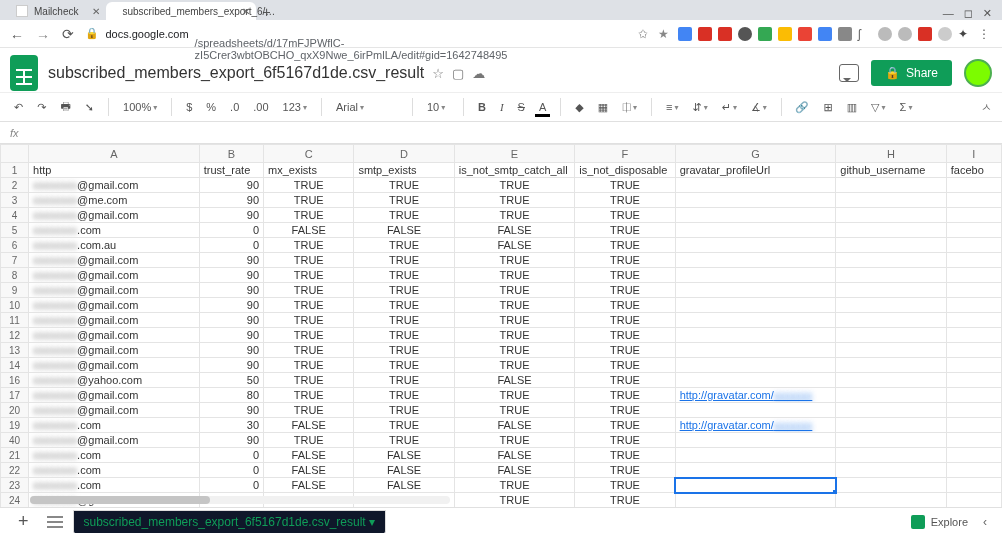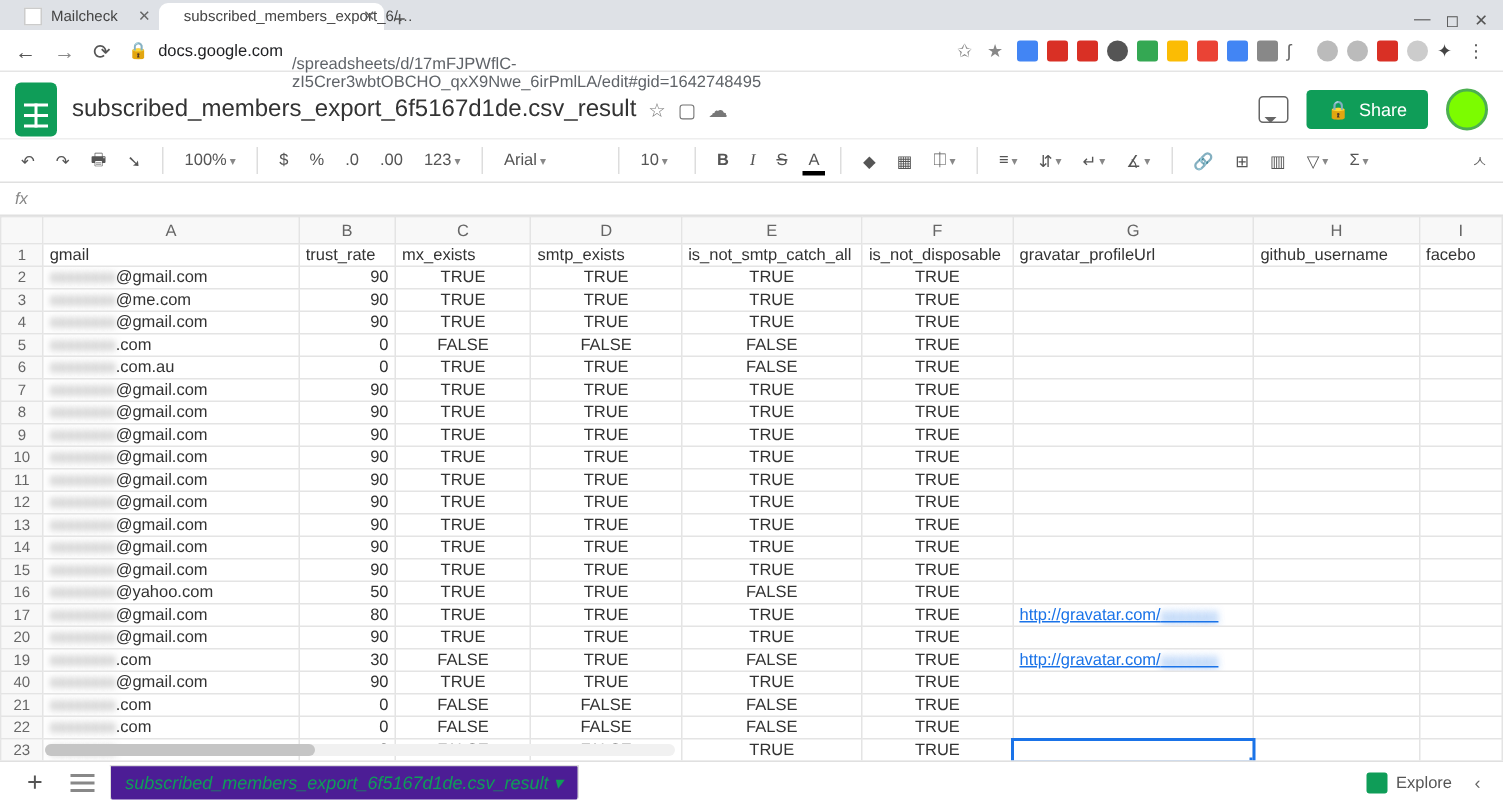--- a/index.html
+++ b/index.html
@@ -76,21 +76,21 @@
 .link .blur { text-shadow: 0 0 5px rgba(26,115,232,0.7); }
 .sel-cell { outline: 2px solid #1a73e8; outline-offset: -1px; position: relative; }
 .sel-cell::after { content: ""; position: absolute; right: -3px; bottom: -3px; width: 5px; height: 5px; background: #1a73e8; }
 .hscroll { position: absolute; bottom: 10px; left: 30px; width: 420px; height: 8px; background: #f1f1f1; border-radius: 4px; }
 .hscroll::before { content: ""; position: absolute; left: 0; width: 180px; height: 8px; background: #c5c5c5; border-radius: 4px; }
 
 
 .bottom-bar { position: absolute; bottom: 0; left: 0; right: 0; height: 28px; border-top: 1px solid #e0e0e0; display: flex; align-items: center; padding: 0 10px; background: #fff; }
 .bottom-bar .add { font-size: 18px; color: #555; padding: 0 8px; }
 .bottom-bar .all { width: 16px; height: 12px; display: inline-block; background: linear-gradient(#888,#888) 0 0/100% 2px no-repeat, linear-gradient(#888,#888) 0 5px/100% 2px no-repeat, linear-gradient(#888,#888) 0 10px/100% 2px no-repeat; margin: 0 10px; }
-.sheet-tab { background: #4c1d95; border: 1px solid #ddd; border-bottom: none; padding: 4px 10px; font-size: 12px; color: #0f9d58; border-radius: 0 0 2px 2px; margin-top: -1px; font-style: italic; }
+.sheet-tab { background: #0f172a; border: 1px solid #ddd; border-bottom: none; padding: 4px 10px; font-size: 12px; color: #0f9d58; border-radius: 0 0 2px 2px; margin-top: -1px; }
 .explore { margin-left: auto; display: flex; align-items: center; gap: 6px; font-size: 11px; color: #555; }
 .explore .eicon { width: 14px; height: 14px; background: #0f9d58; border-radius: 2px; }
 .vnav { width: 14px; text-align: center; margin-left: 10px; color: #666; }
 
 .col-A{width:170px}.col-B{width:64px}.col-C{width:90px}.col-D{width:100px}.col-E{width:120px}.col-F{width:100px}.col-G{width:160px}.col-H{width:110px}.col-I{width:55px}
 </style>
 </head>
 <body>
 
 <div class="browser-tabs">
@@ -234,21 +234,21 @@
           <th>E</th>
           <th>F</th>
           <th>G</th>
           <th>H</th>
           <th>I</th>
         </tr>
       </thead>
     <tbody id="gridbody">
         <tr>
           <td class="rowhdr">1</td>
-          <td>gmail</td>
+          <td>http</td>
           <td>trust_rate</td>
           <td>mx_exists</td>
           <td>smtp_exists</td>
           <td>is_not_smtp_catch_all</td>
           <td>is_not_disposable</td>
           <td>gravatar_profileUrl</td>
           <td>github_username</td>
           <td>facebo</td>
         </tr>
         <tr>
@@ -401,32 +401,20 @@
           <td class="r">90</td>
           <td class="c">TRUE</td>
           <td class="c">TRUE</td>
           <td class="c">TRUE</td>
           <td class="c">TRUE</td>
           <td></td>
           <td></td>
           <td></td>
         </tr>
         <tr>
-          <td class="rowhdr">15</td>
-          <td><span class="blur">xxxxxxxx</span>@gmail.com</td>
-          <td class="r">90</td>
-          <td class="c">TRUE</td>
-          <td class="c">TRUE</td>
-          <td class="c">TRUE</td>
-          <td class="c">TRUE</td>
-          <td></td>
-          <td></td>
-          <td></td>
-        </tr>
-        <tr>
           <td class="rowhdr">16</td>
           <td><span class="blur">xxxxxxxx</span>@yahoo.com</td>
           <td class="r">50</td>
           <td class="c">TRUE</td>
           <td class="c">TRUE</td>
           <td class="c">FALSE</td>
           <td class="c">TRUE</td>
           <td></td>
           <td></td>
           <td></td>

